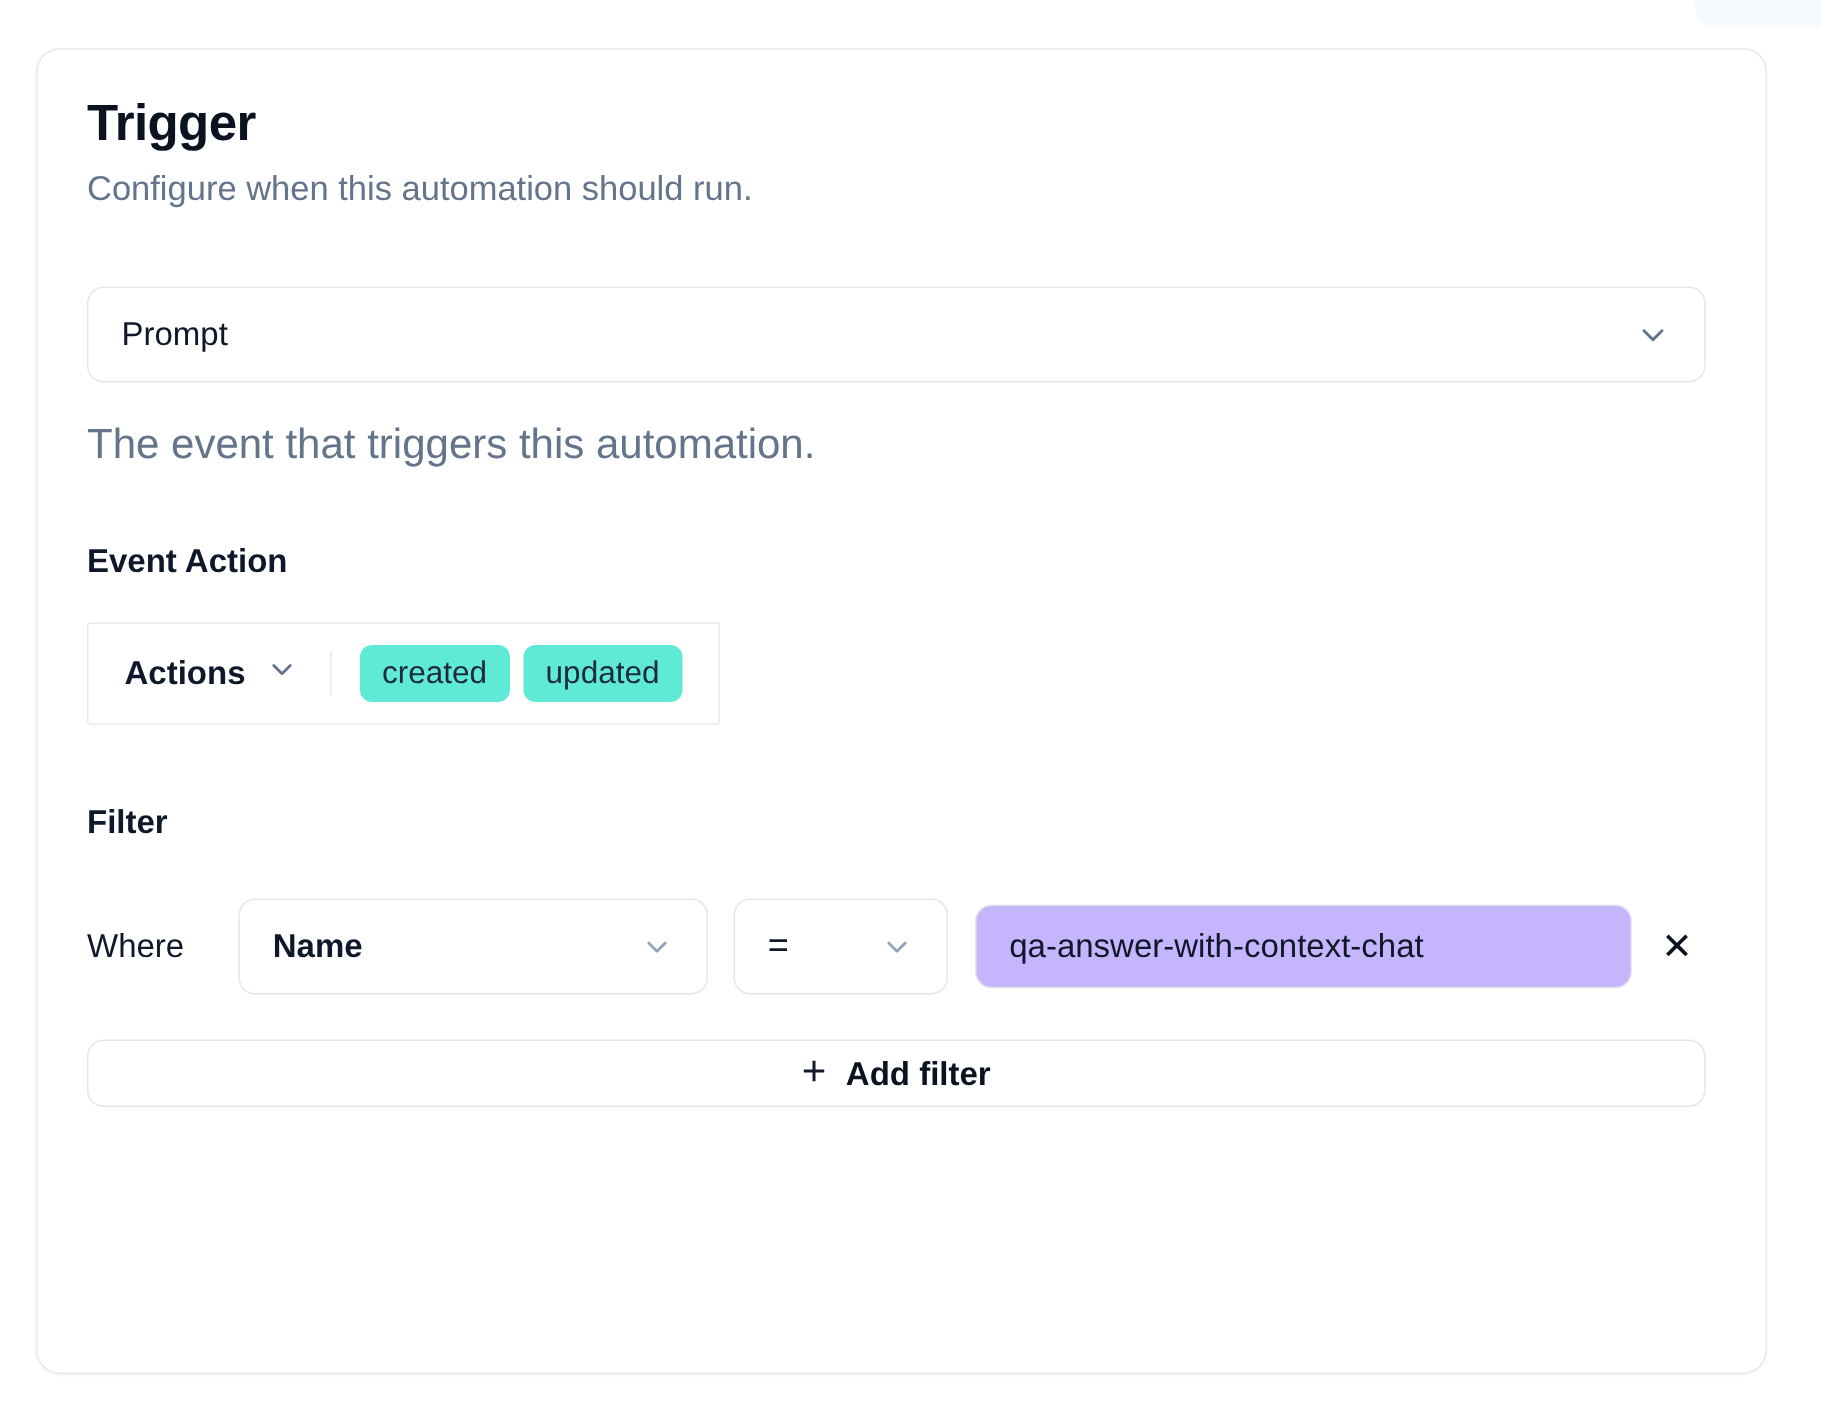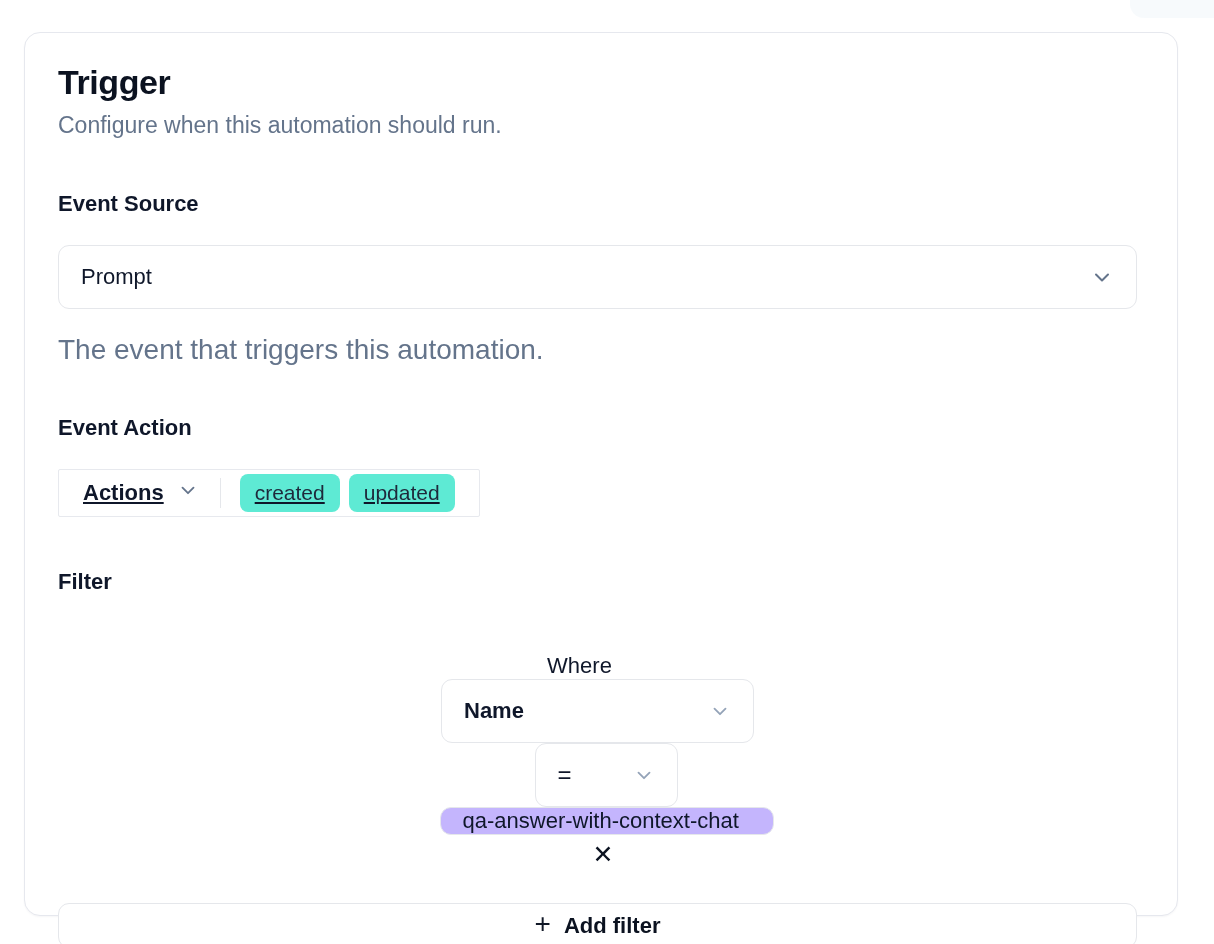--- a/index.html
+++ b/index.html
@@ -47,45 +47,44 @@
     padding: 0 22px;
     font-size: 22px; color: #0f172a;
     cursor: pointer;
   }
   .select .chev { flex: none; display: flex; }
   .select-full { margin-top: 28px; width: 100%; justify-content: space-between; }
 
   .action-box {
     margin-top: 28px;
     display: inline-flex; align-items: center;
-    height: 48px;
+    height: 68px;
     border: 1px solid #e7e9ee;
     border-radius: 2px;
     padding: 0 24px;
     background: #fff;
-    text-decoration: underline;
   }
   .actions-dropdown {
     display: flex; align-items: center; gap: 13px;
     background: none; border: none; padding: 0;
     font-family: inherit; font-size: 22px; font-weight: 600; color: #0f172a;
     cursor: pointer;
   }
   .vdivider { width: 1px; height: 30px; background: #e5e7eb; margin: 0 19px 0 21px; }
   .pill {
     display: inline-block;
     background: #5eead4;
     border-radius: 8px;
     padding: 7px 15px;
     font-size: 21px; line-height: 24px; color: #1e293b;
     cursor: pointer;
   }
   .pill + .pill { margin-left: 9px; }
 
-  .filter-row { margin-top: 58px; display: flex; align-items: center; flex-direction: column; }
+  .filter-row { margin-top: 38px; display: flex; align-items: center; }
   .where { font-size: 22px; font-weight: 500; color: #0f172a; margin-right: 36px; }
   .field-select { width: 313px; justify-content: space-between; }
   .op-select { width: 143px; justify-content: space-between; margin-left: 17px; }
   .sel-value { font-weight: 600; }
   .op-value { font-weight: 400; font-size: 24px; }
   .filter-input {
     flex: 1; height: 56px; margin-left: 18px;
     border: 1px solid #e5e7eb; border-radius: 11px;
     padding: 0 22px;
     font-family: inherit; font-size: 22px; color: #0f172a;
@@ -114,21 +113,20 @@
 <body>
 
 <div class="fragment"></div>
 
 <div class="card">
 
   <h1 class="title">Trigger</h1>
   <p class="subtitle">Configure when this automation should run.</p>
 
   <div class="section">
-    <div class="field-label">Event Source</div>
     <div class="select select-full">
       <span>Prompt</span>
       <span class="chev">
         <svg width="24" height="24" viewBox="0 0 24 24">
             <path d="M6 9.5l6 6 6-6" fill="none" stroke="#64748b" stroke-width="2" stroke-linecap="round" stroke-linejoin="round"></path>
           </svg>
       </span>
     </div>
     <p class="help">The event that triggers this automation.</p>
   </div>

